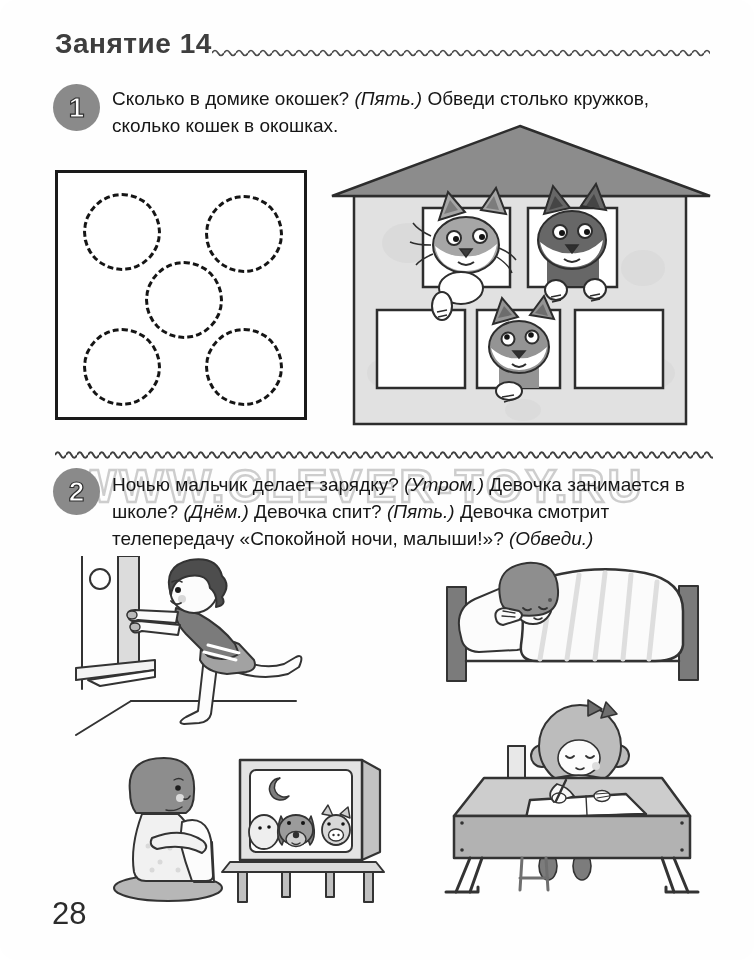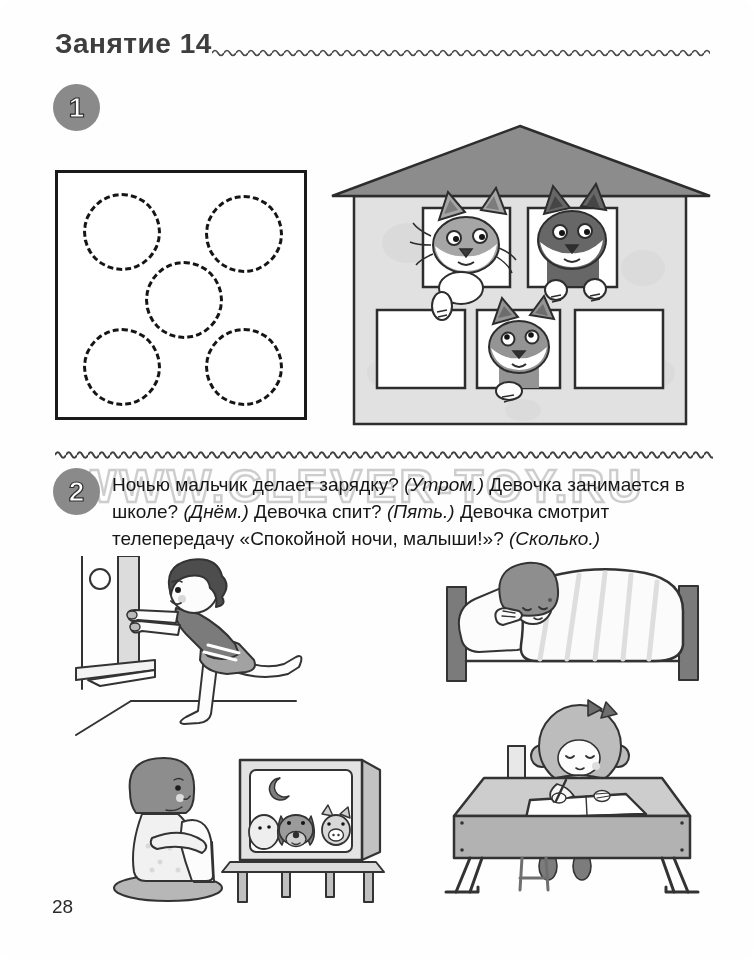--- a/index.html
+++ b/index.html
@@ -27,21 +27,21 @@
   }
   .dc{
     position:absolute;width:72px;height:72px;border:3px dashed #151515;border-radius:50%;
   }
   .watermark{
     position:absolute;left:72px;top:458px;z-index:1;white-space:nowrap;
     font-size:47px;font-weight:700;letter-spacing:3px;
     color:rgba(255,255,255,.45);-webkit-text-stroke:2.4px rgba(196,196,196,.85);
   }
   .pagenum{
-    position:absolute;left:52px;top:896px;font-size:19px;color:#2b2b2b;
+    position:absolute;left:52px;top:896px;font-size:31px;color:#2b2b2b;
   }
   svg{display:block;}
   .abs{position:absolute;}
 </style>
 </head>
 <body>
 
 <div class="page">
 
   <div class="title">Занятие 14</div>
@@ -49,20 +49,25 @@
     <defs>
       <pattern id="wv1" width="12" height="14" patternUnits="userSpaceOnUse">
         <path d="M0 7 Q3 2 6 7 Q9 12 12 7" fill="none" stroke="#4a4a4a" stroke-width="1.7"></path>
       </pattern>
     </defs>
     <rect width="498" height="14" fill="url(#wv1)"></rect>
   </svg>
 
   <div class="badge" style="left:53px;top:84px;">
     <span>1</span>
+  </div>
+  <div class="task-text" style="left:112px;top:86px;width:600px;">
+    <span class="q">Сколько в домике окошек?</span>
+    <span class="a">(Пять.)</span>
+    <span class="q">Обведи столько кружков, сколько кошек в окошках.</span>
   </div>
 
   <div class="circles-box">
     <div class="dc" style="left:25px;top:20px;"></div>
     <div class="dc" style="left:147px;top:22px;"></div>
     <div class="dc" style="left:87px;top:88px;"></div>
     <div class="dc" style="left:25px;top:155px;"></div>
     <div class="dc" style="left:147px;top:155px;"></div>
   </div>
 
@@ -157,21 +162,21 @@
     <span>2</span>
   </div>
   <div class="task-text" style="left:112px;top:472px;width:604px;">
     <span class="q">Ночью мальчик делает зарядку?</span>
     <span class="a">(Утром.)</span>
     <span class="q">Девочка занимается в школе?</span>
     <span class="a">(Днём.)</span>
     <span class="q">Девочка спит?</span>
     <span class="a">(Пять.)</span>
     <span class="q">Девочка смотрит телепередачу «Спокойной ночи, малыши!»?</span>
-    <span class="a">(Сколько.)</span>
+    <span class="a">(Обведи.)</span>
   </div>
 
   <svg class="abs" style="left:58px;top:556px;" width="315" height="180" viewBox="0 0 315 180" fill="none" stroke="#333333" stroke-width="2" stroke-linejoin="round" stroke-linecap="round">
     <path d="M24 0 V133"></path>
     <circle cx="42" cy="23" r="10" fill="#ffffff"></circle>
     <rect x="60" y="0" width="21" height="110" fill="#dcdcdc"></rect>
     <path d="M18 112 L97 104 L97 114 L18 124 Z" fill="#f2f2f2"></path>
     <path d="M30 124 L97 114 L97 121 L42 130 Z" fill="#ffffff"></path>
     <path d="M73 145 L18 179"></path>
     <path d="M73 145 H238"></path>

